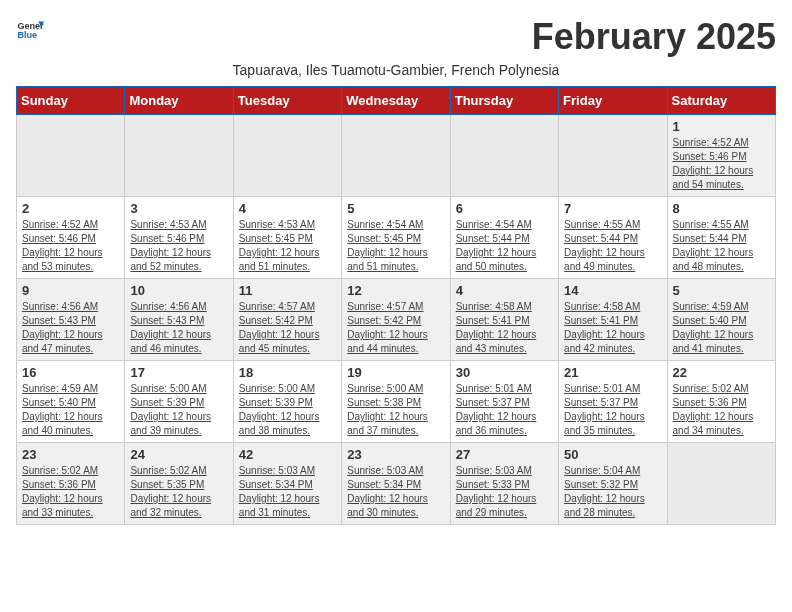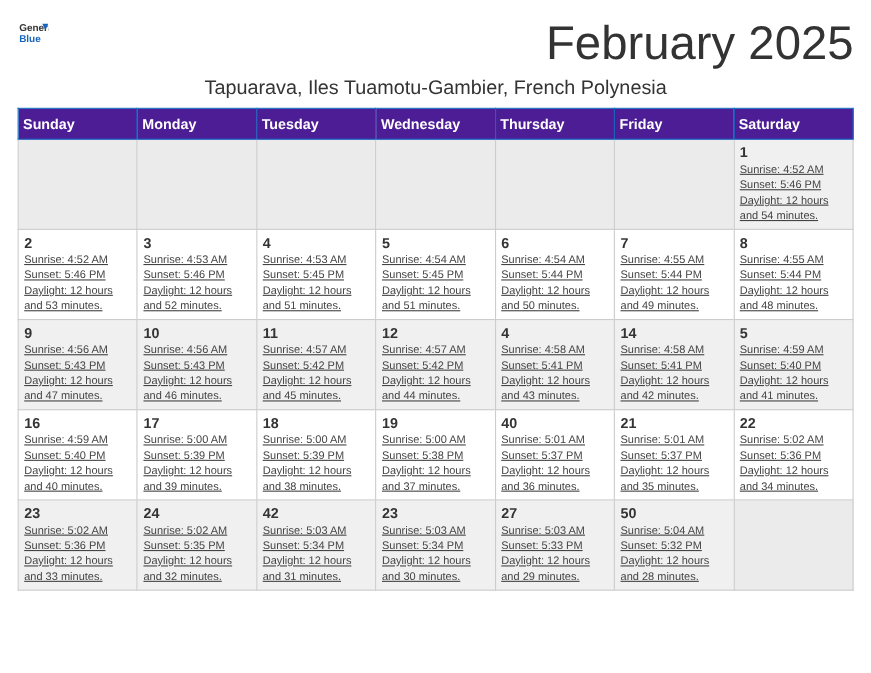--- a/index.html
+++ b/index.html
@@ -19,38 +19,38 @@
     .logo {
       display: flex;
       align-items: center;
       gap: 4px;
     }
     .logo-icon {
       width: 28px;
       height: 28px;
     }
     .month-title {
-      font-size: 43px;
-      font-weight: normal;
+      font-size: 36px;
+      font-weight: bold;
       color: #333;
       text-align: center;
     }
     .subtitle {
       text-align: center;
-      font-size: 18px;
+      font-size: 14px;
       color: #333;
       margin-bottom: 8px;
     }
     .calendar {
       width: 100%;
       border-collapse: collapse;
       border: 1px solid #ccc;
     }
     .calendar th {
-      background-color: #4c1d95;
+      background-color: #b91c1c;
       color: #fff;
       font-size: 13px;
       font-weight: bold;
       padding: 6px 4px;
       text-align: left;
       border: 1px solid #1565C0;
     }
     .calendar td {
       vertical-align: top;
       border: 1px solid #ccc;
@@ -196,21 +196,21 @@
         </td>
         <td>
           <span class="day-number">18</span>
           <div class="day-info">Sunrise: 5:00 AM<br>Sunset: 5:39 PM<br>Daylight: 12 hours and 38 minutes.</div>
         </td>
         <td>
           <span class="day-number">19</span>
           <div class="day-info">Sunrise: 5:00 AM<br>Sunset: 5:38 PM<br>Daylight: 12 hours and 37 minutes.</div>
         </td>
         <td>
-          <span class="day-number">40</span>
+          <span class="day-number">30</span>
           <div class="day-info">Sunrise: 5:01 AM<br>Sunset: 5:37 PM<br>Daylight: 12 hours and 36 minutes.</div>
         </td>
         <td>
           <span class="day-number">21</span>
           <div class="day-info">Sunrise: 5:01 AM<br>Sunset: 5:37 PM<br>Daylight: 12 hours and 35 minutes.</div>
         </td>
         <td>
           <span class="day-number">22</span>
           <div class="day-info">Sunrise: 5:02 AM<br>Sunset: 5:36 PM<br>Daylight: 12 hours and 34 minutes.</div>
         </td>

